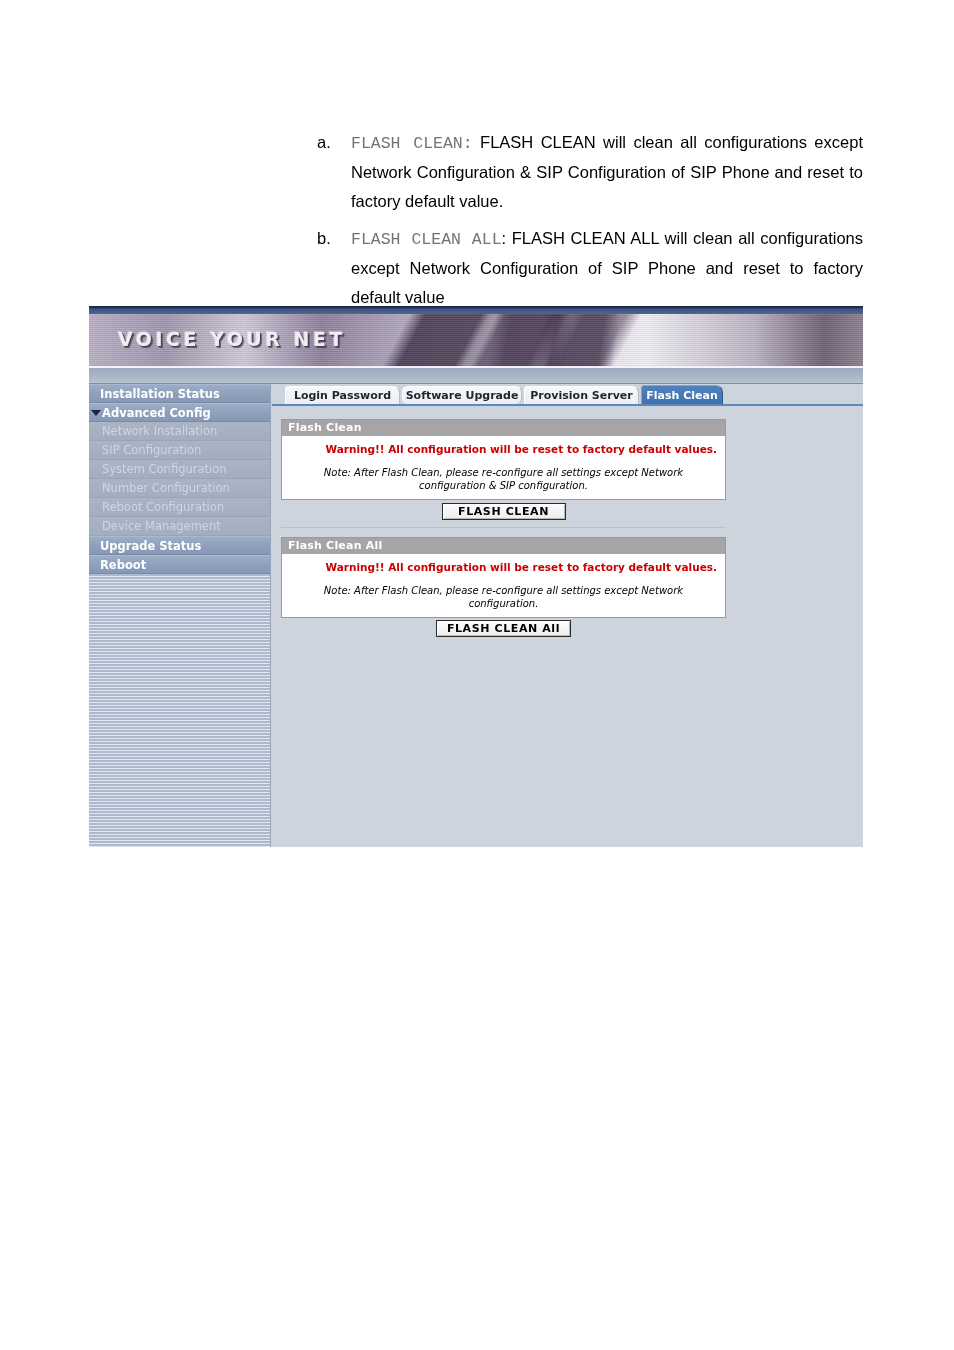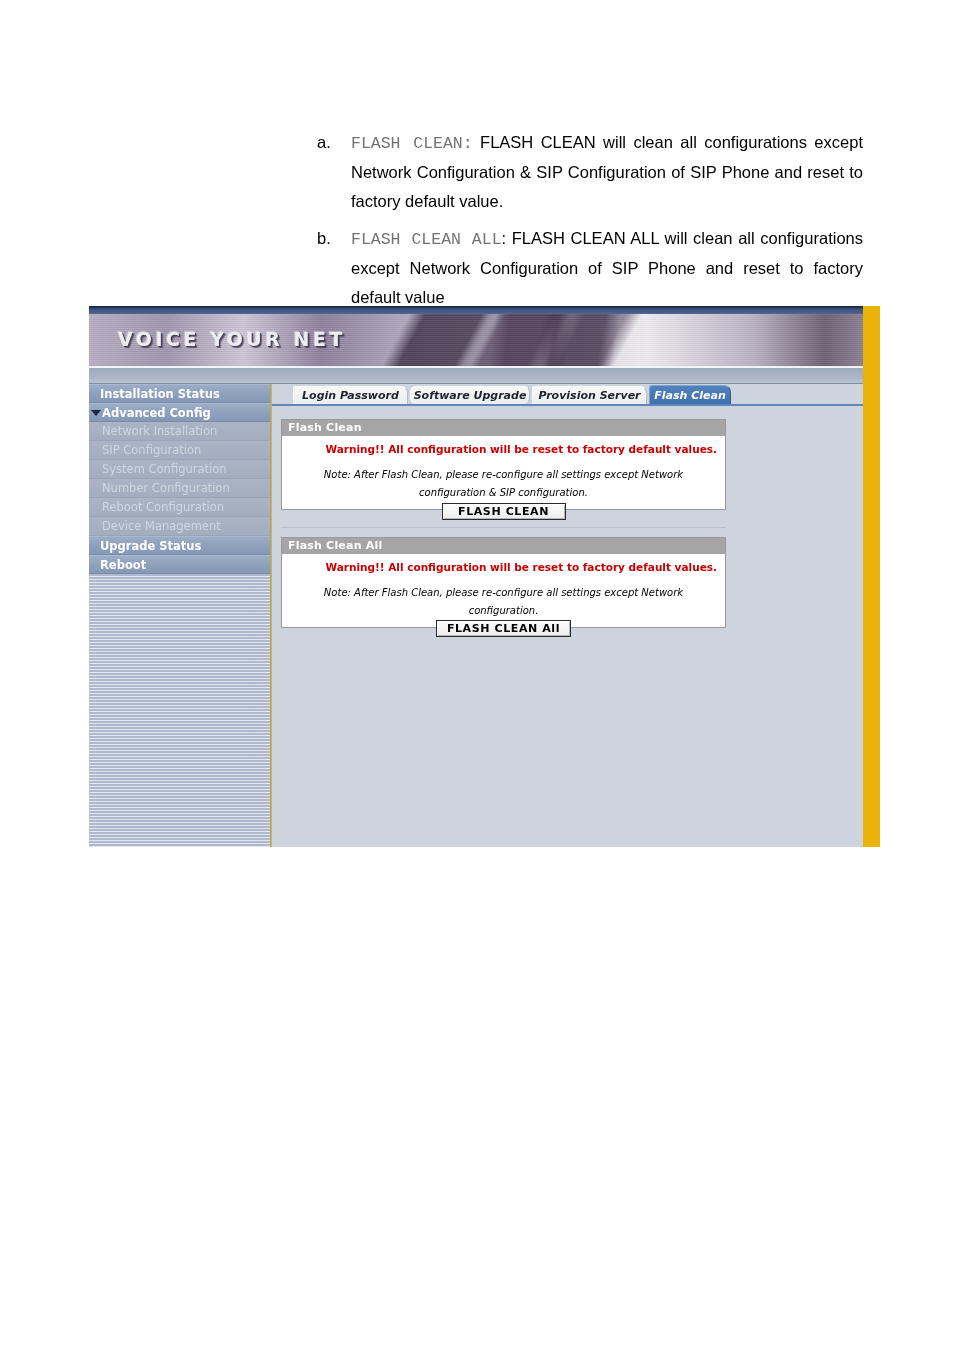--- a/index.html
+++ b/index.html
@@ -48,24 +48,23 @@
     font-family: Liberation Mono, monospace;
   }
 
   
   .shot {
     position: absolute;
     left: 89px;
     top: 306px;
     width: 774px;
     height: 541px;
-    background: #eab308;
+    background: #bef264;
     overflow: hidden;
     font-family: "DejaVu Sans", sans-serif;
-    padding-left: 17px;
   }
 
   
   .shot-topstrip {
     position: absolute;
     left: 0; top: 0;
     width: 774px;
     height: 8px;
     background: linear-gradient(to bottom, #12213c 0%, #3f5480 45%, #4d6494 100%);
   }
@@ -178,24 +177,23 @@
     position: absolute;
     left: 183px; top: 78px;
     width: 591px;
     height: 463px;
     background: #cdd4dd;
   }
 
   
   .tabstrip {
     position: absolute;
-    left: 12px; top: 0;
+    left: 4px; top: 0;
     width: 591px;
     height: 32px;
-    font-style: italic;
   }
   .tab {
     position: absolute;
     top: 2px;
     height: 18px;
     line-height: 18px;
     font-size: 11px;
     font-weight: bold;
     color: #1d2430;
     background: linear-gradient(to bottom, #f6f7f9 0%, #eceef1 100%);
@@ -255,21 +253,21 @@
     font-size: 10.5px;
     font-weight: bold;
     text-align: right;
     line-height: 15px;
   }
   .note-text {
     color: #000000;
     font-size: 10px;
     font-style: italic;
     text-align: center;
-    line-height: 18px;
+    line-height: 13px;
     margin-top: 9px;
   }
   .btn-row {
     position: absolute;
     left: 9px;
     width: 445px;
     text-align: center;
   }
   .push-btn {
     display: inline-block;

